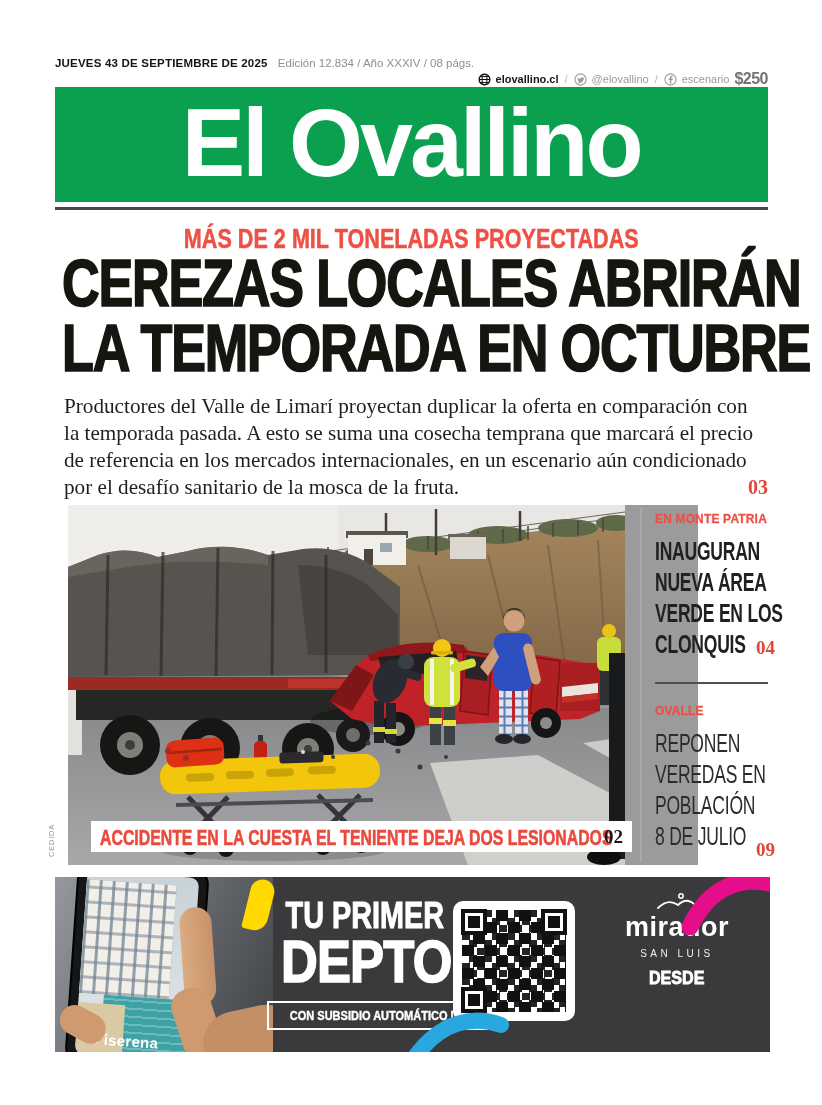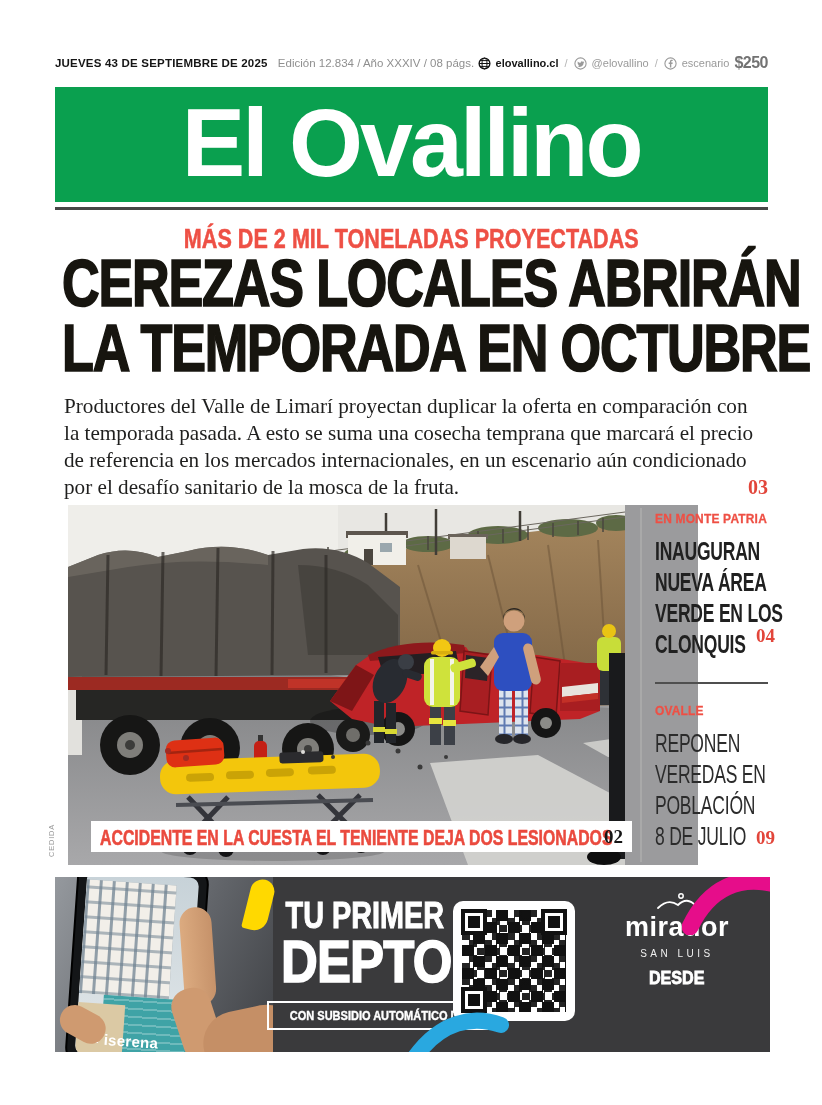--- a/index.html
+++ b/index.html
@@ -9,21 +9,21 @@
     background:#fff; overflow:hidden;
     font-family:"Liberation Sans", sans-serif;
     -webkit-font-smoothing:antialiased;
   }
 
   
   .topbar { position:absolute; left:55px; top:54px; width:713px; height:22px; }
   .topbar-left { position:absolute; left:0; top:3px; font-size:11.5px; white-space:nowrap; }
   .tb-date { font-weight:800; color:#151515; letter-spacing:.2px; }
   .tb-edition { color:#8f8f8f; margin-left:7px; font-weight:400; }
-  .topbar-right { position:absolute; right:0; top:0; display:flex; align-items:center; gap:5px;
+  .topbar-right { position:absolute; right:0; top:16px; display:flex; align-items:center; gap:5px;
                   font-size:11px; color:#9a9a9a; white-space:nowrap; }
   .tb-site { color:#161616; font-weight:800; }
   .tb-sep { color:#b5b5b5; padding:0 1px; }
   .tb-ico { display:inline-flex; }
   .tb-price { font-size:16px; font-weight:800; color:#737373; letter-spacing:-.5px; }
 
   
   .masthead { position:absolute; left:55px; top:87px; width:713px; height:115px;
               text-align:center; overflow:hidden; }
   .masthead-title {
@@ -63,21 +63,21 @@
   .sb-story { position:absolute; left:0; width:168px; }
   .sb-story1 { top:6px; height:150px; }
   .sb-story2 { top:198px; height:160px; }
   .sb-kicker { font-size:13px; font-weight:800; letter-spacing:.2px;
                transform:scaleX(.92); transform-origin:left; white-space:nowrap; margin-bottom:10px;
                -webkit-text-stroke:.3px currentColor; }
   .sb-line { display:block; font-size:25px; line-height:31px; color:#202020; letter-spacing:-.3px;
              transform:scaleX(.7); transform-origin:left; white-space:nowrap; }
   .sb-story1 .sb-line { font-weight:700; }
   .sb-story2 .sb-line { font-weight:400; color:#2b2b2b; }
-  .sb-page { position:absolute; right:48px; bottom:14px; font-family:"Liberation Serif",serif;
+  .sb-page { position:absolute; right:48px; bottom:2px; font-family:"Liberation Serif",serif;
              font-weight:700; font-size:19px; }
   .hdivider { position:absolute; left:600px; top:177px; width:113px; height:2px; background:#4f4f4f; }
 
   
   .ad { position:absolute; left:55px; top:877px; width:715px; height:175px;
         background:#3a3a3c; overflow:hidden; }
   .ad-photo { position:absolute; left:0; top:0; width:218px; height:175px;
               background:linear-gradient(115deg,#95999e 0%,#63666b 55%,#3f4145 100%); overflow:hidden; }
   .phone { position:absolute; left:16px; top:-14px; width:132px; height:206px; background:#141618;
            border:2px solid #000; border-radius:18px; transform:rotate(4deg); }

